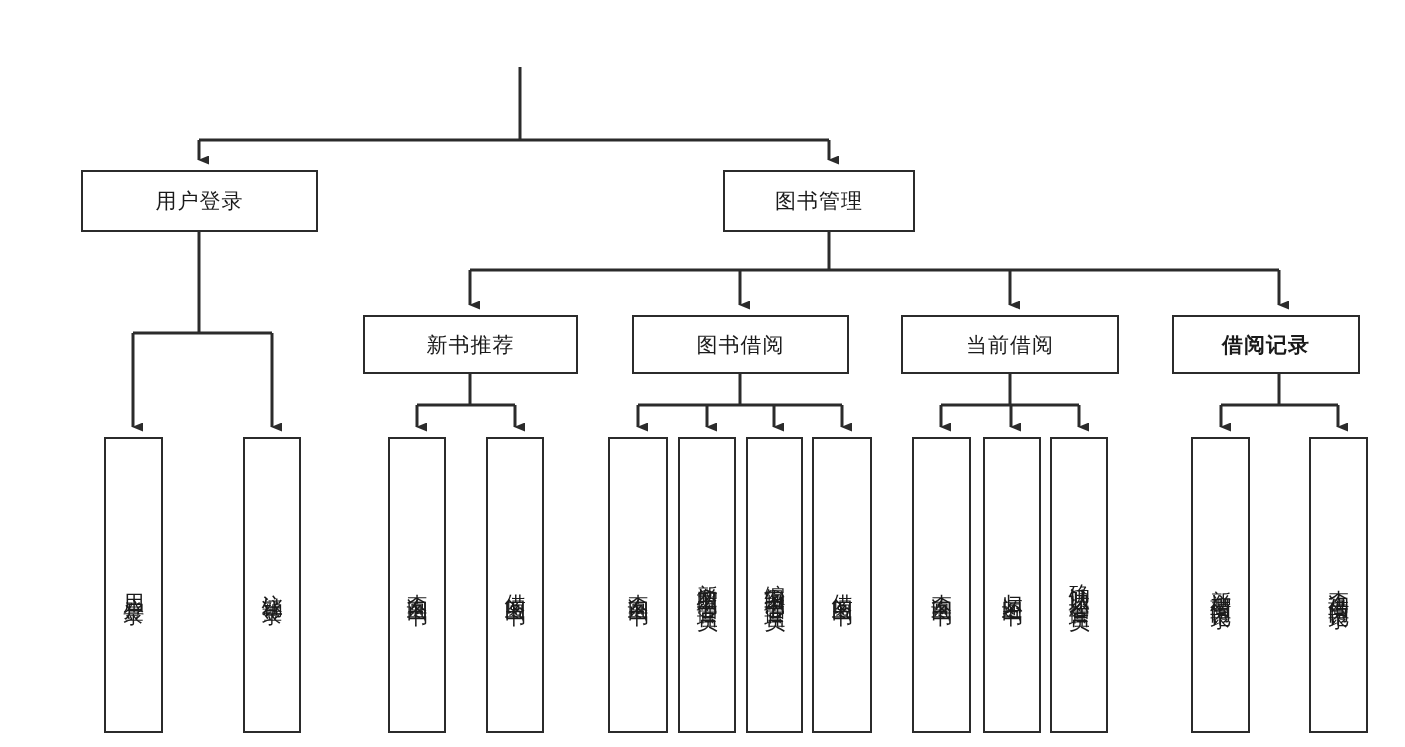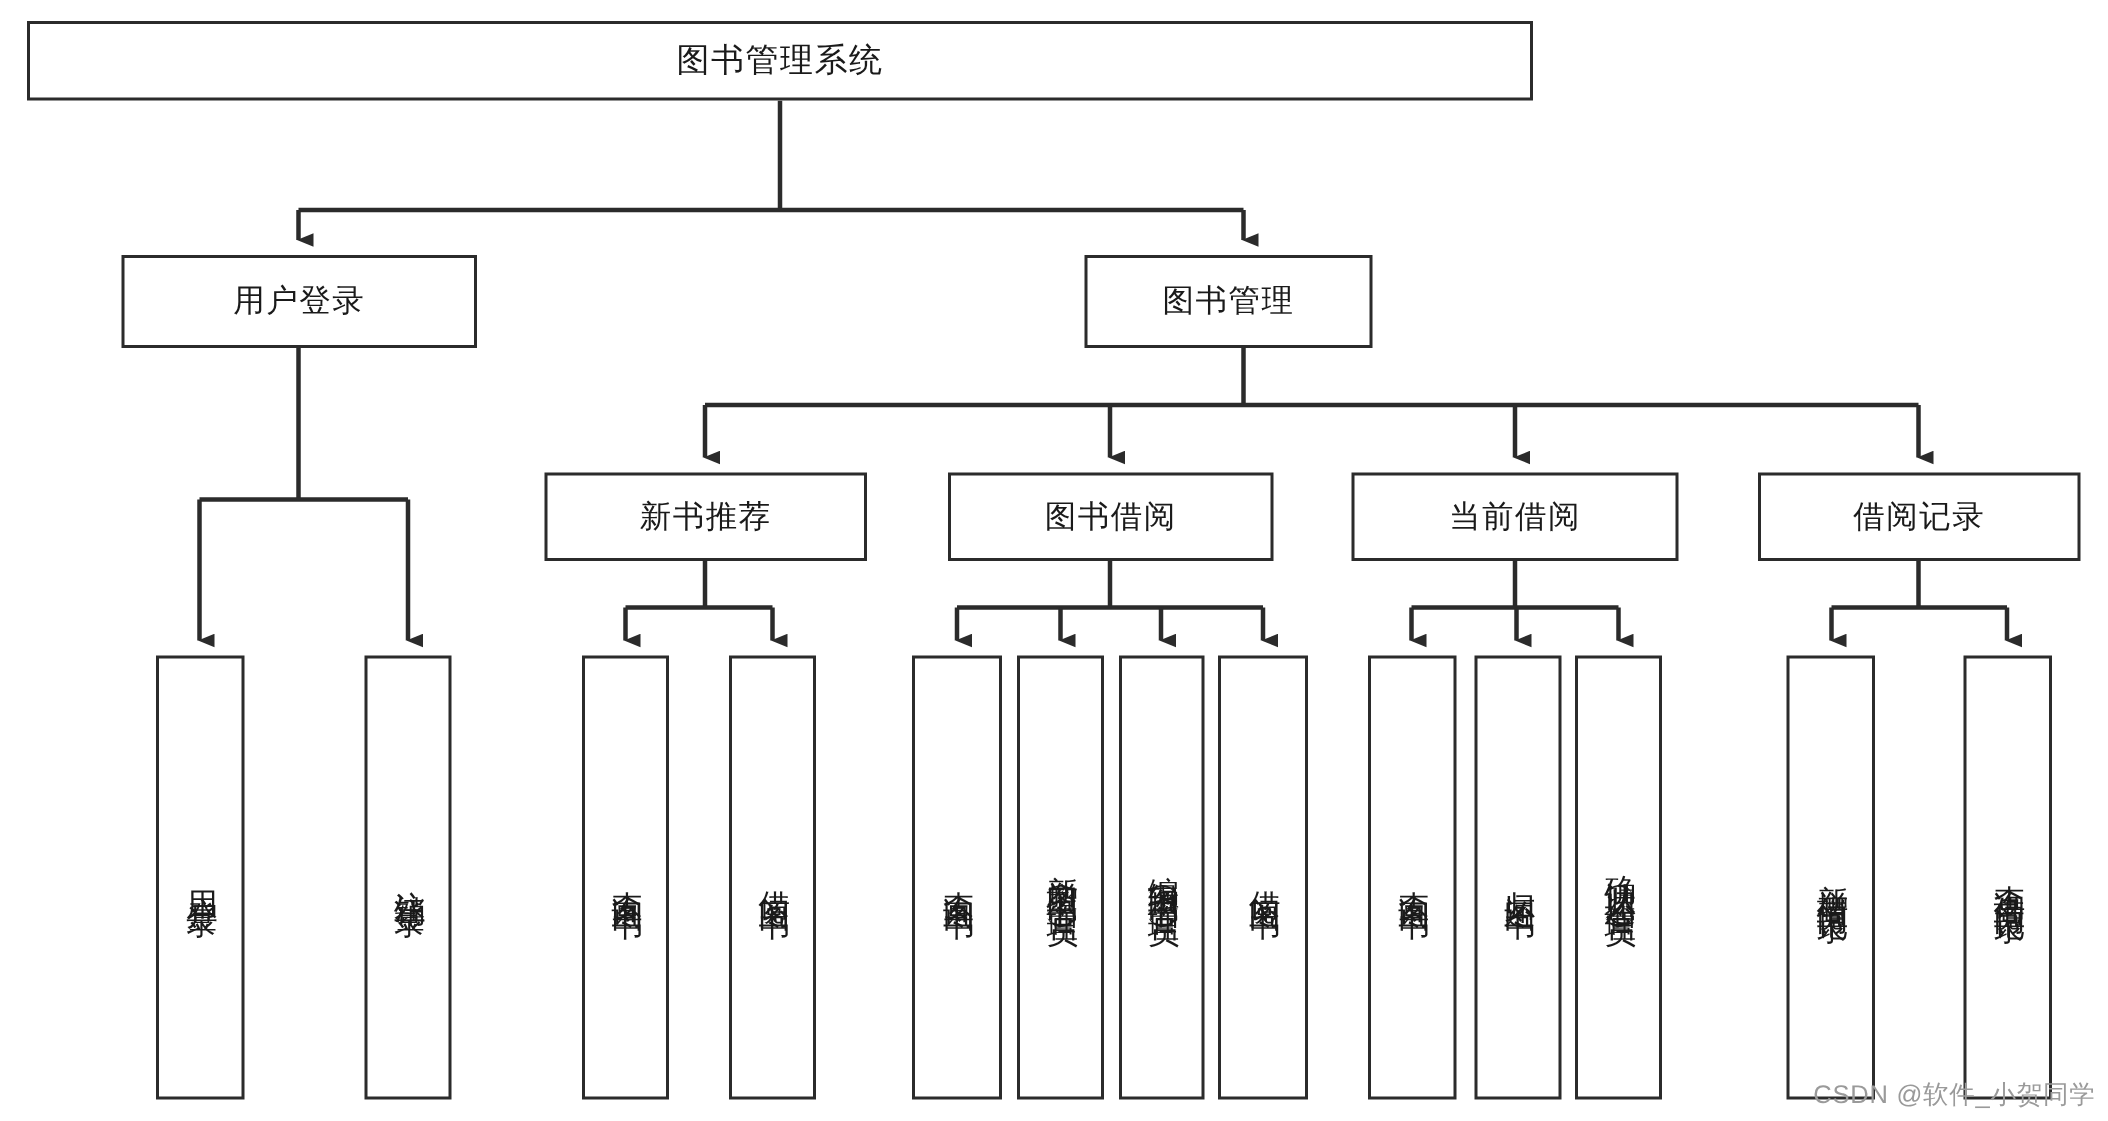--- a/index.html
+++ b/index.html
@@ -120,41 +120,38 @@
       <line x1="1011" y1="405" x2="1011" y2="427" marker-end="url(#arrowhead)"></line>
       <line x1="1079" y1="405" x2="1079" y2="427" marker-end="url(#arrowhead)"></line>
 
       <line x1="1279" y1="374" x2="1279" y2="405"></line>
       <line x1="1221" y1="405" x2="1338" y2="405"></line>
       <line x1="1221" y1="405" x2="1221" y2="427" marker-end="url(#arrowhead)"></line>
       <line x1="1338" y1="405" x2="1338" y2="427" marker-end="url(#arrowhead)"></line>
     </g>
   </svg>
 
-  <div class="node horiz root" style="left:18px; top:14px; width:1004px; height:53px;">
-    <span class="label">图书管理系统</span>
-  </div>
 
   <div class="node horiz" style="left:81px; top:170px; width:237px; height:62px;">
     <span class="label">用户登录</span>
   </div>
   <div class="node horiz" style="left:711px; top:170px; width:192px; height:62px;margin-left:12px;">
     <span class="label">图书管理</span>
   </div>
 
   <div class="node horiz" style="left:363px; top:315px; width:215px; height:59px;">
     <span class="label">新书推荐</span>
   </div>
   <div class="node horiz" style="left:632px; top:315px; width:217px; height:59px;">
     <span class="label">图书借阅</span>
   </div>
   <div class="node horiz" style="left:901px; top:315px; width:218px; height:59px;">
     <span class="label">当前借阅</span>
   </div>
-  <div class="node horiz" style="left:1172px; top:315px; width:215px; height:59px;">
+  <div class="node horiz" style="left:1172px; top:315px; width:188px; height:59px;font-weight:bold;">
     <span class="label">借阅记录</span>
   </div>
 
   <div class="node vert" style="left:104px; top:437px; width:59px; height:296px;">
     <span class="label">用户登录</span>
   </div>
   <div class="node vert" style="left:243px; top:437px; width:58px; height:296px;">
     <span class="label">注销登录</span>
   </div>
 
@@ -188,15 +185,14 @@
     <span class="label">确认归还（管理员）</span>
   </div>
 
   <div class="node vert" style="left:1191px; top:437px; width:59px; height:296px;">
     <span class="label">新增借阅记录</span>
   </div>
   <div class="node vert" style="left:1309px; top:437px; width:59px; height:296px;">
     <span class="label">查询借阅记录</span>
   </div>
 
-  <div id="watermark">CSDN @软件_小贺同学</div>
 
 </div>
 
 </body></html>

